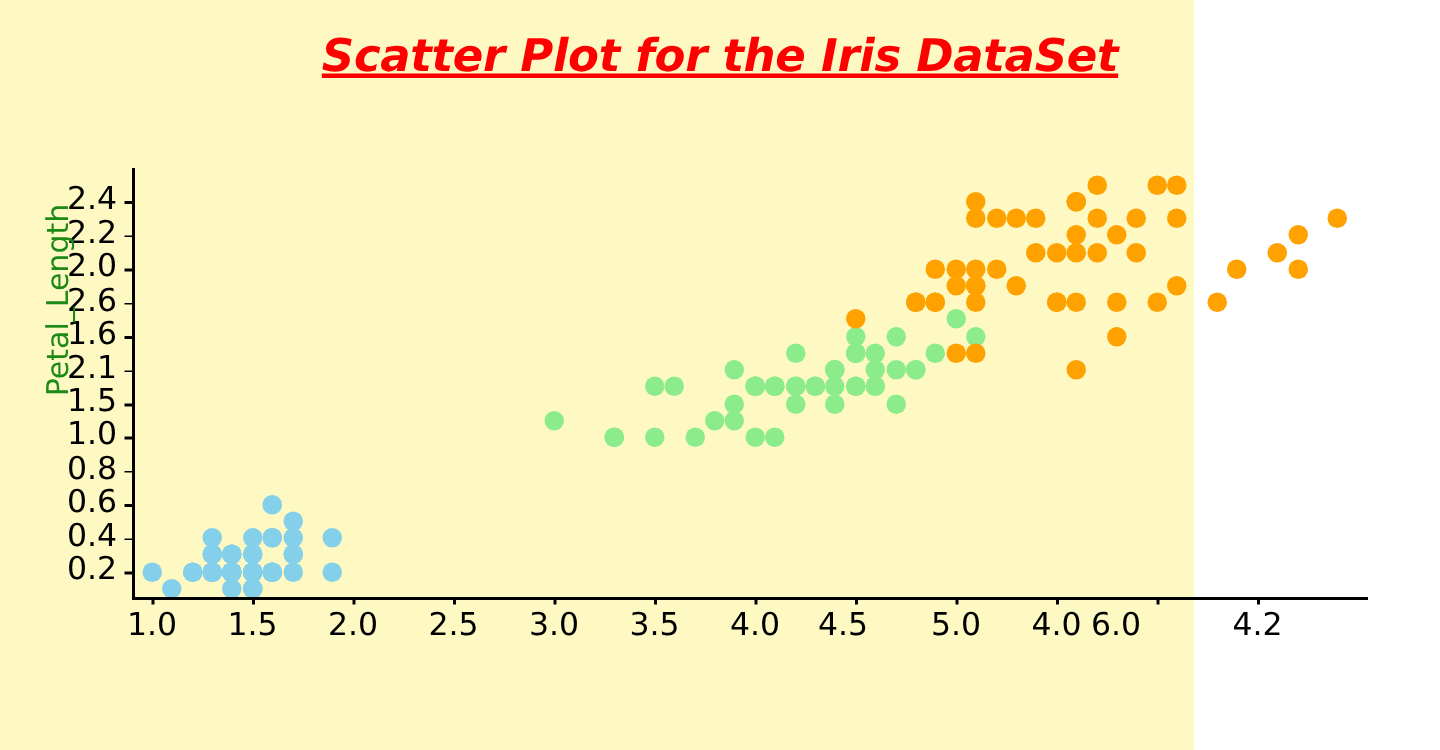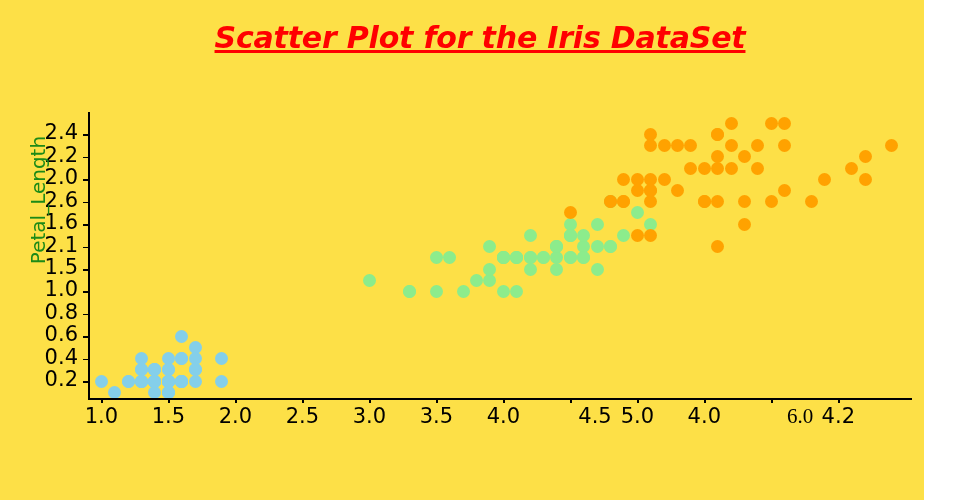--- a/index.html
+++ b/index.html
@@ -10,23 +10,23 @@
   body {
     width: 960px;
     height: 500px;
     font-family: "DejaVu Sans", sans-serif;
     overflow: hidden;
     position: relative;
   }
   #figure {
     position: absolute;
     left: 0; top: 0;
-    width: 924px;
+    width: 796px;
     height: 500px;
-    background: #fde047;
+    background: #fef9c3;
   }
   #chart-title {
     position: absolute;
     left: 0;
     top: 20px;
     width: 960px;
     text-align: center;
     color: #ff0000;
     font-size: 30px;
     font-weight: bold;
@@ -305,27 +305,27 @@
       <div class="ticklabel-x" style="left: 235.382px;">2.0</div>
       <div class="tick-x" style="left: 302.374px;"></div>
       <div class="ticklabel-x" style="left: 302.374px;">2.5</div>
       <div class="tick-x" style="left: 369.366px;"></div>
       <div class="ticklabel-x" style="left: 369.366px;">3.0</div>
       <div class="tick-x" style="left: 436.358px;"></div>
       <div class="ticklabel-x" style="left: 436.358px;">3.5</div>
       <div class="tick-x" style="left: 503.35px;"></div>
       <div class="ticklabel-x" style="left: 503.35px;">4.0</div>
       <div class="tick-x" style="left: 570.341px;"></div>
-      <div class="ticklabel-x" style="left: 595px;">4.5</div>
+      <div class="ticklabel-x" style="left: 562px;">4.5</div>
       <div class="tick-x" style="left: 637.333px;"></div>
       <div class="ticklabel-x" style="left: 637.333px;">5.0</div>
       <div class="tick-x" style="left: 704.325px;"></div>
       <div class="ticklabel-x" style="left: 704.325px;">4.0</div>
       <div class="tick-x" style="left: 771.317px;"></div>
-      <div class="ticklabel-x" style="left: 800px; font-family: Liberation Serif, serif;">6.0</div>
+      <div class="ticklabel-x" style="left: 744px;">6.0</div>
       <div class="tick-x" style="left: 838.309px;"></div>
       <div class="ticklabel-x" style="left: 838.309px;">4.2</div>
     </div>
   <div id="y-ticks">
       <div class="tick-y" style="top: 381.176px;"></div>
       <div class="ticklabel-y" style="top: 381.176px; text-align: right;">0.2</div>
       <div class="tick-y" style="top: 358.745px;"></div>
       <div class="ticklabel-y" style="top: 358.745px;">0.4</div>
       <div class="tick-y" style="top: 336.314px;"></div>
       <div class="ticklabel-y" style="top: 336.314px;">0.6</div>

